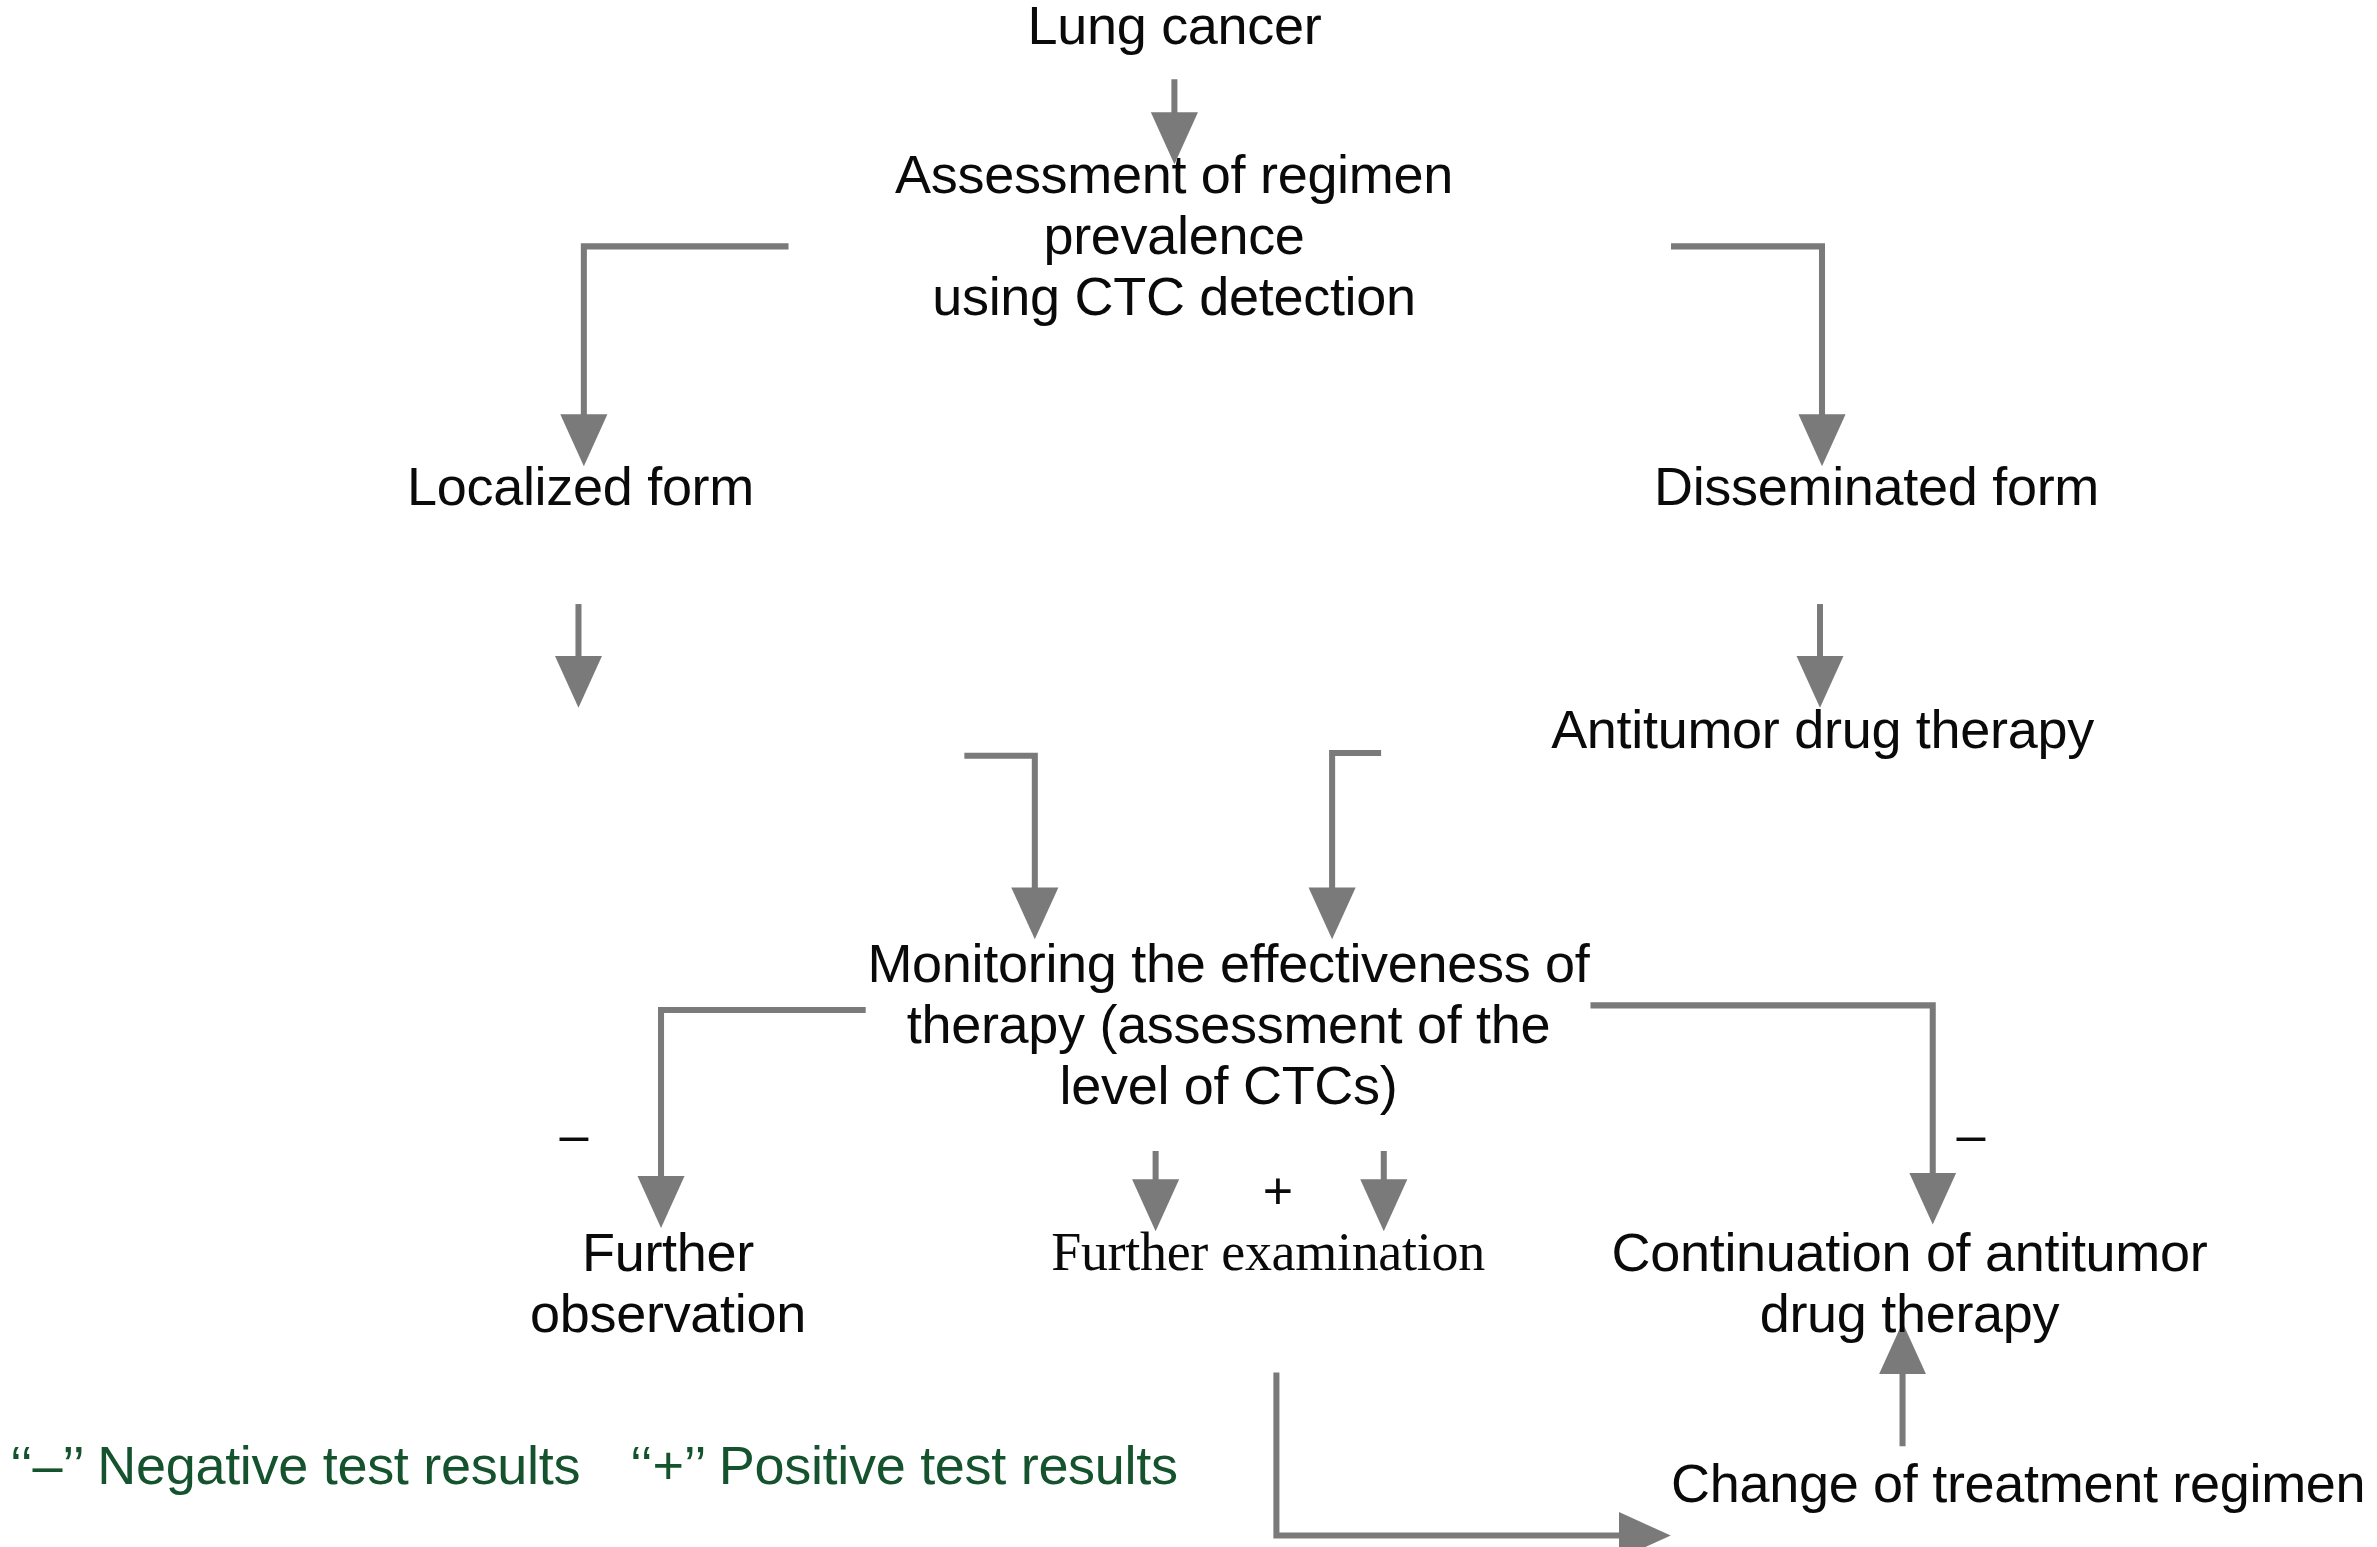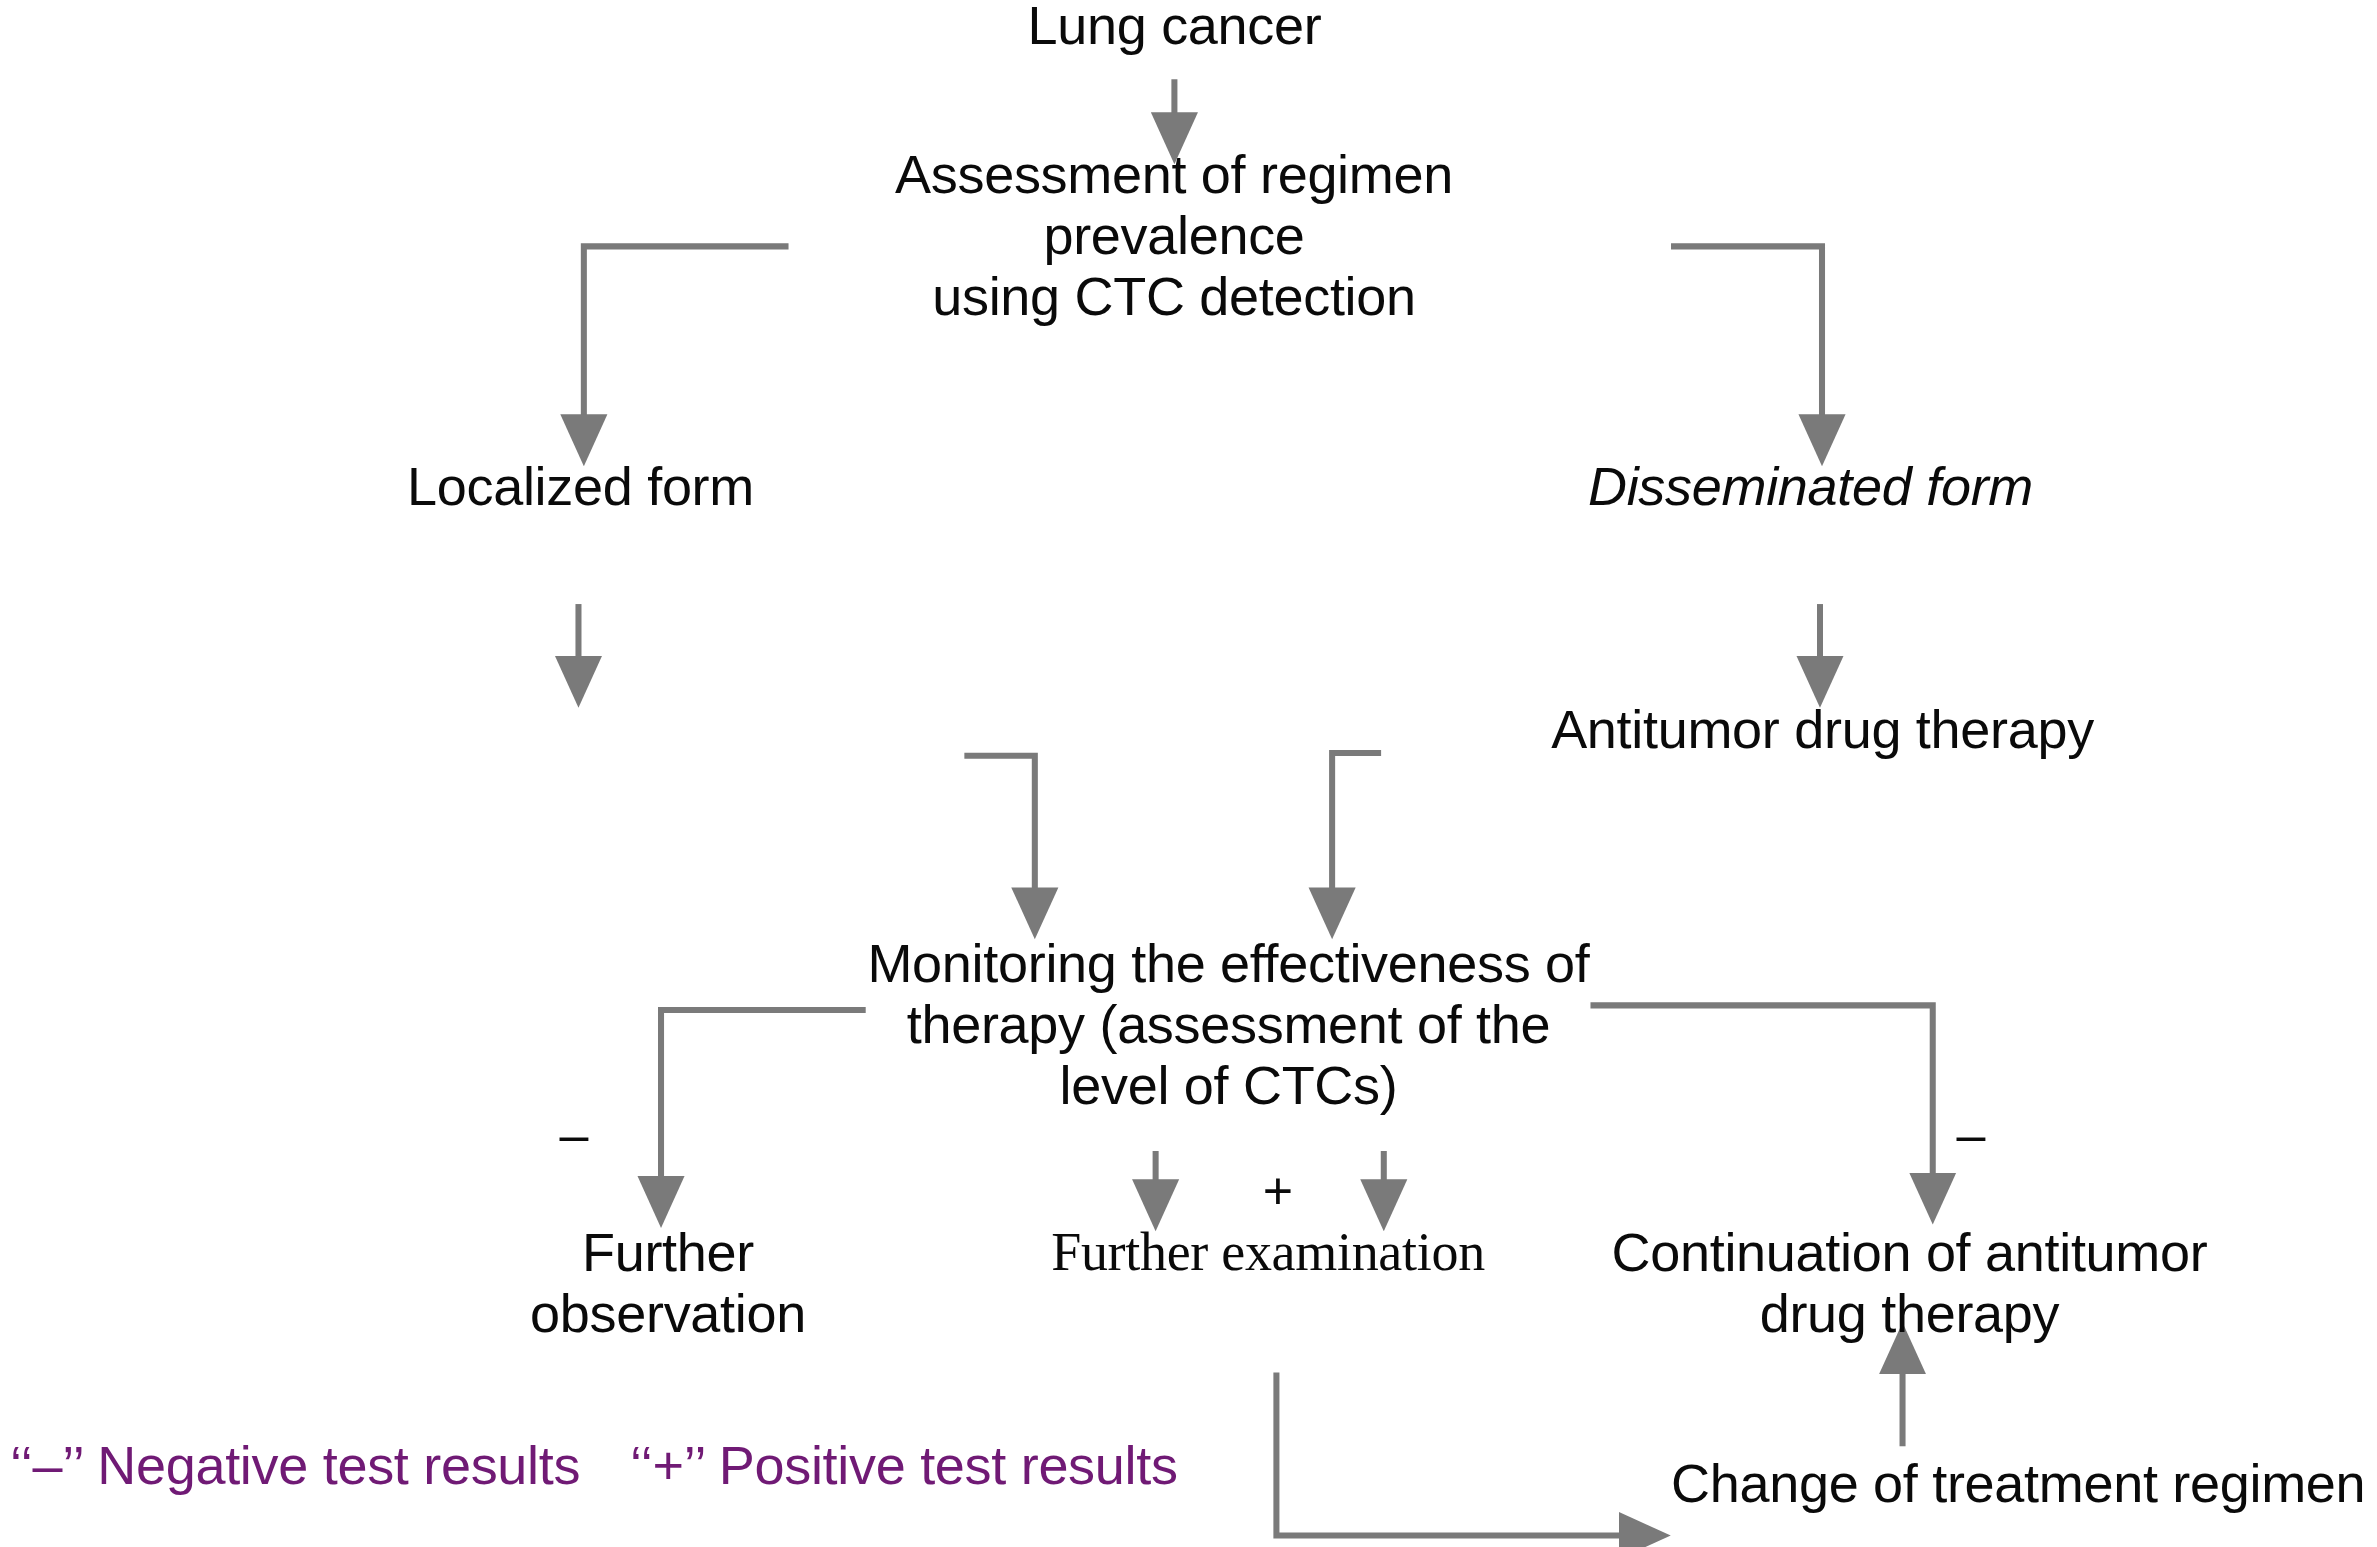--- a/index.html
+++ b/index.html
@@ -37,21 +37,21 @@
   .sign {
     position: absolute;
     color: #0a0a0a;
     font-family: "Liberation Sans", sans-serif;
     font-size: 52px;
     line-height: 1;
     text-align: center;
   }
   .legend {
     position: absolute;
-    color: #701a75;
+    color: #14532d;
     font-family: "Liberation Sans", sans-serif;
     font-size: 54px;
     line-height: 1;
     white-space: pre;
     letter-spacing: -0.3px;
   }
 </style>
 </head>
 <body>
 
@@ -96,21 +96,21 @@
     </g>
   </svg>
 
   <div class="node" style="left:973px; top:-5.4px; width:403px;">Lung cancer</div>
 
   <div class="node" style="left:758px; top:144px; width:832px;">Assessment of regimen prevalence
 using CTC detection</div>
 
   <div class="node" style="left:322px; top:456px; width:517px;">Localized form</div>
 
-  <div class="node" style="left:1525px; top:456px; width:571px;font-style:italic;">Disseminated form</div>
+  <div class="node" style="left:1591px; top:456px; width:571px;">Disseminated form</div>
 
 
   <div class="node" style="left:1497px; top:699px; width:651px;">Antitumor drug therapy</div>
 
   <div class="node" style="left:846px; top:933px; width:765px;">Monitoring the effectiveness of
 therapy (assessment of the
 level of CTCs)</div>
 
   <div class="node" style="left:470px; top:1222px; width:396px;">Further
 observation</div>

